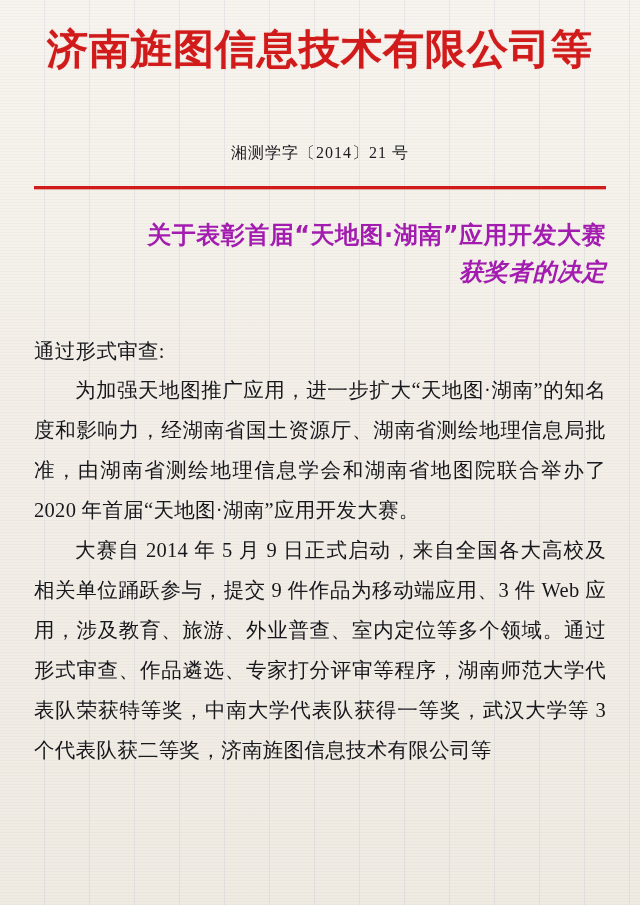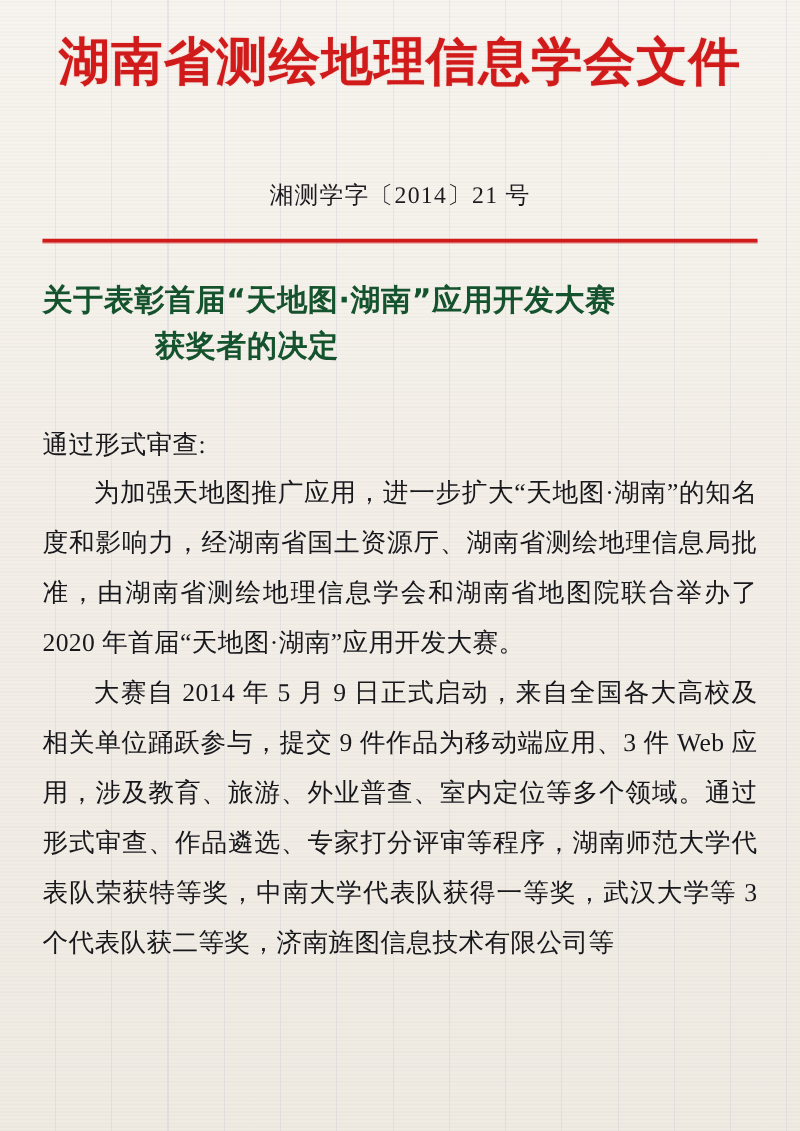--- a/index.html
+++ b/index.html
@@ -64,46 +64,47 @@
     letter-spacing: 1px;
     line-height: 1.15;
     text-shadow: 0 0 1px rgba(209,27,27,0.5);
     white-space: nowrap;
   }
 
   
   .docnum {
     text-align: center;
     margin-top: 66px;
-    font-size: 19px;
+    font-size: 16px;
     color: #1c1c20;
     letter-spacing: 1px;
   }
 
   
   .red-rule {
     margin-top: 22px;
     height: 3px;
     background: #d11b1b;
     box-shadow: 0 1px 0 rgba(209,27,27,0.35);
   }
 
   
   .title-block {
     margin-top: 28px;
-    text-align: left;
+    text-align: right;
     font-family: "DejaVu Sans", "Liberation Sans", sans-serif;
     font-weight: bold;
     font-size: 24px;
     line-height: 1.55;
-    color: #14532d;
+    color: #a21caf;
     letter-spacing: 0.5px;
   }
   .title-line-2 {
     padding-left: 90px;
+    font-style: italic;
   }
 
   
   .body-block {
     margin-top: 40px;
     font-size: 20.5px;
     line-height: 1.95;
     color: #17171c;
     letter-spacing: 0.3px;
     text-align: justify;
@@ -126,21 +127,21 @@
 </style>
 </head>
 <body>
 
 <div id="paper"></div>
 <div id="grain"></div>
 
 <div class="doc">
 
   <div class="masthead">
-    <div class="masthead-title ink">湖南省测绘地理信息学会文件</div>
+    <div class="masthead-title ink">济南旌图信息技术有限公司等</div>
   </div>
 
   <div class="docnum ink">湘测学字〔2014〕21 号</div>
 
   <div class="red-rule"></div>
 
   <div class="title-block">
     <div class="title-line-1">关于表彰首届“天地图·湖南”应用开发大赛</div>
     <div class="title-line-2">获奖者的决定</div>
   </div>

